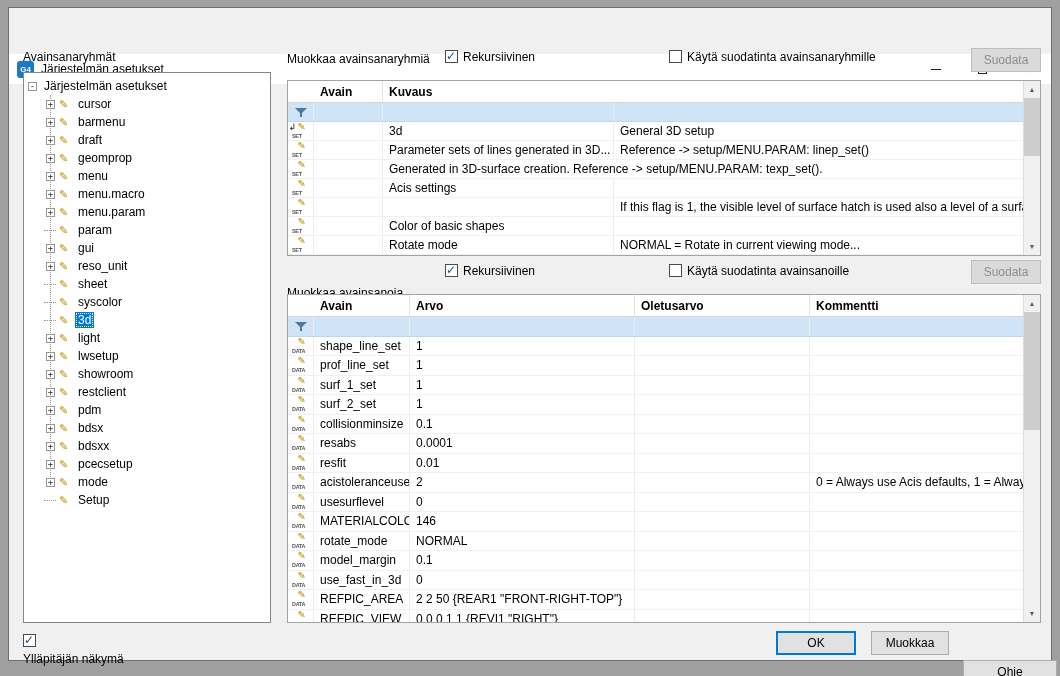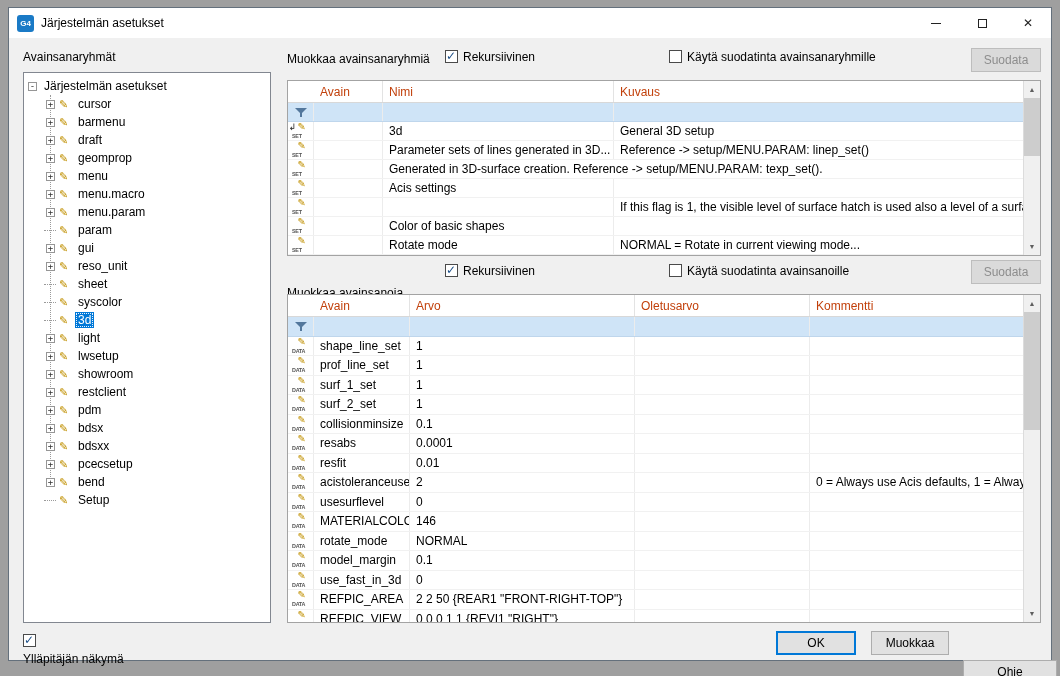--- a/index.html
+++ b/index.html
@@ -9,21 +9,21 @@
     background:#9f9f9f;
     font-family:"Liberation Sans","DejaVu Sans",sans-serif;
     font-size:12px; color:#000;
     -webkit-font-smoothing:antialiased;
   }
   .dialog {
     position:absolute; left:8px; top:7px; width:1044px; height:654px;
     background:#f0f0f0; border:1px solid #64707c;
   }
   
-  .titlebar { height:30px; background:#ffffff; display:flex; align-items:center; position:relative; }
+  .titlebar { height:30px; background:#ffffff; display:flex; align-items:center; position:relative;margin-top:46px; }
   .app-icon {
     width:17px; height:17px; margin-left:8px; background:#1a7ac6; color:#fff;
     font-size:8px; font-weight:bold; display:flex; align-items:center; justify-content:center;
     border-radius:3px; flex:none;
   }
   .title { margin-left:7px; font-size:12px; white-space:nowrap; }
   .win-controls { position:absolute; right:0; top:0; height:30px; display:flex; }
   .wbtn { width:46px; height:30px; display:flex; align-items:center; justify-content:center; }
   .glyph-min { width:10px; height:1px; background:#222; display:block; }
   .glyph-max { width:9px; height:9px; border:1px solid #222; display:block; }
@@ -81,21 +81,21 @@
   .tlabel { padding:1px 3px; }
   .tlabel.selected { background:#0078d7; color:#fff; outline:1px dotted #e8f2ff; outline-offset:-2px; }
 
   
   .table { position:absolute; background:#fff; border:1px solid #a3a3a3; overflow:hidden; }
   #table1 { left:278px; top:72px;  width:754px; height:176px; }
   #table2 { left:278px; top:286px; width:754px; height:329px; }
   .thead { display:flex; height:22px; border-bottom:1px solid #d8d8d8; width:calc(100% - 17px); }
   .th {
     display:flex; align-items:center; padding-left:6px; border-right:1px solid #e3e3e3;
-    color:#c2410c; overflow:hidden; white-space:nowrap;
+    color:#000000; overflow:hidden; white-space:nowrap;font-weight:bold;
   }
   .tbody { width:calc(100% - 17px); }
   .trrow { display:flex; height:19px; border-bottom:1px solid #f1f1f1; align-items:stretch; }
   #table2 .trrow { height:19.5px; }
   .trrow.filter { background:#cfe4f7; border-bottom:1px solid #bfd6ec; }
   .cell {
     display:flex; align-items:center; padding-left:6px; border-right:1px solid #ececec;
     overflow:hidden; white-space:nowrap; font-size:12px;
   }
   .icell { justify-content:center; padding-left:0; }
@@ -263,21 +263,21 @@
           <span class="tlabel">bdsxx</span>
         </div>
         <div class="trow child">
           <span class="expander">+</span>
           <span class="node-icon">✎</span>
           <span class="tlabel">pcecsetup</span>
         </div>
         <div class="trow child">
           <span class="expander">+</span>
           <span class="node-icon">✎</span>
-          <span class="tlabel">bend</span>
+          <span class="tlabel">mode</span>
         </div>
         <div class="trow child">
           <span class="stub"></span>
           <span class="node-icon">✎</span>
           <span class="tlabel">Setup</span>
         </div>
       </div>
   </div>
 
   <div class="sec-title" id="sec1-title">Muokkaa avainsanaryhmiä</div>
@@ -287,21 +287,20 @@
   </label>
   <label class="cb" id="cb-filt1">
     <span class="box"></span>
     <span class="cbl">Käytä suodatinta avainsanaryhmille</span>
   </label>
   <div class="btn disabled" id="btn-suodata1">Suodata</div>
 
   <div class="table" id="table1">
     <div class="thead">
         <div class="th h0">Avain</div>
-        <div class="th h1">Nimi</div>
         <div class="th h2">Kuvaus</div>
       </div>
     <div class="tbody">
         <div class="trrow filter">
           <span class="cell c0 icell">
             <span class="funnel"></span>
           </span>
           <span class="cell c1"></span>
           <span class="cell c2"></span>
           <span class="cell c3"></span>

